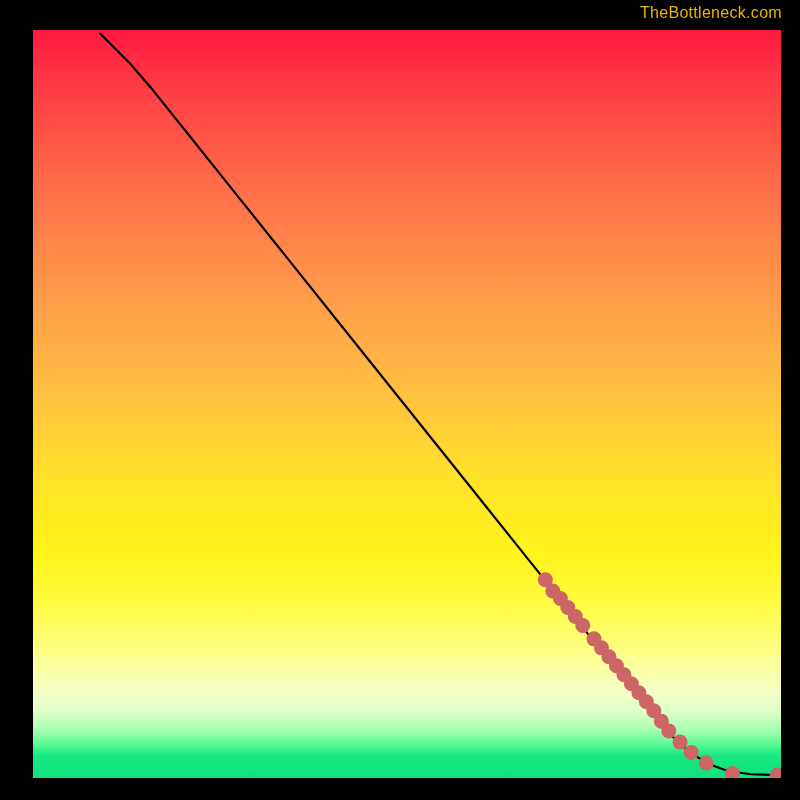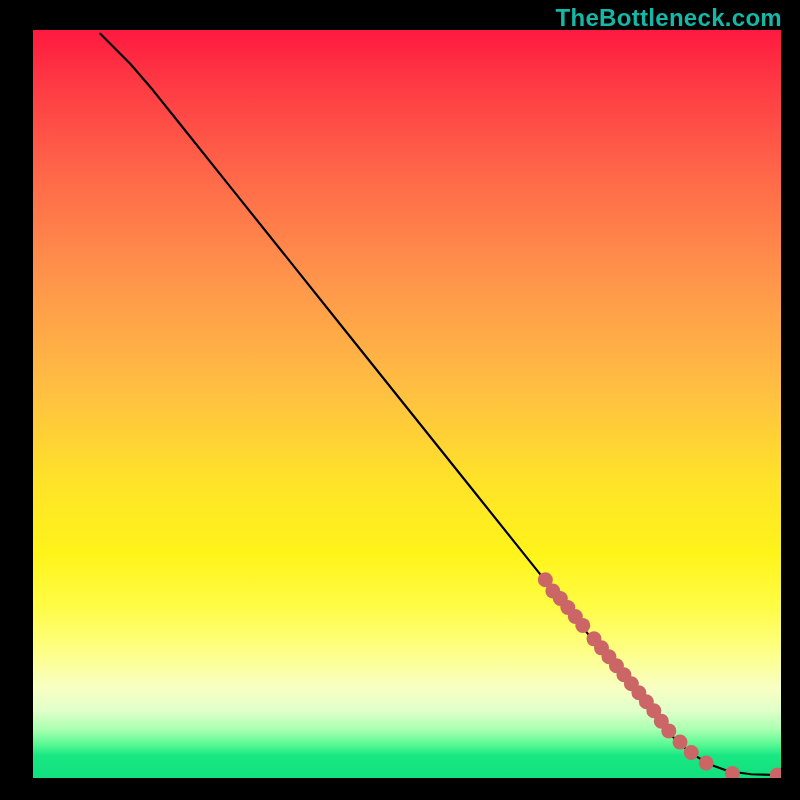--- a/index.html
+++ b/index.html
@@ -14,23 +14,23 @@
   .frame {
     position: relative;
     width: 800px;
     height: 800px;
     background: #000;
   }
   .watermark {
     position: absolute;
     top: 4px;
     right: 18px;
-    color: #14b8a6;
-    font-size: 24px;
-    font-weight: 700;
+    color: #eab308;
+    font-size: 16px;
+    font-weight: 400;
     letter-spacing: 0.3px;
     z-index: 20;
     user-select: none;
   }
   .plot {
     position: absolute;
     left: 33px;
     top: 30px;
     width: 748px;
     height: 748px;

